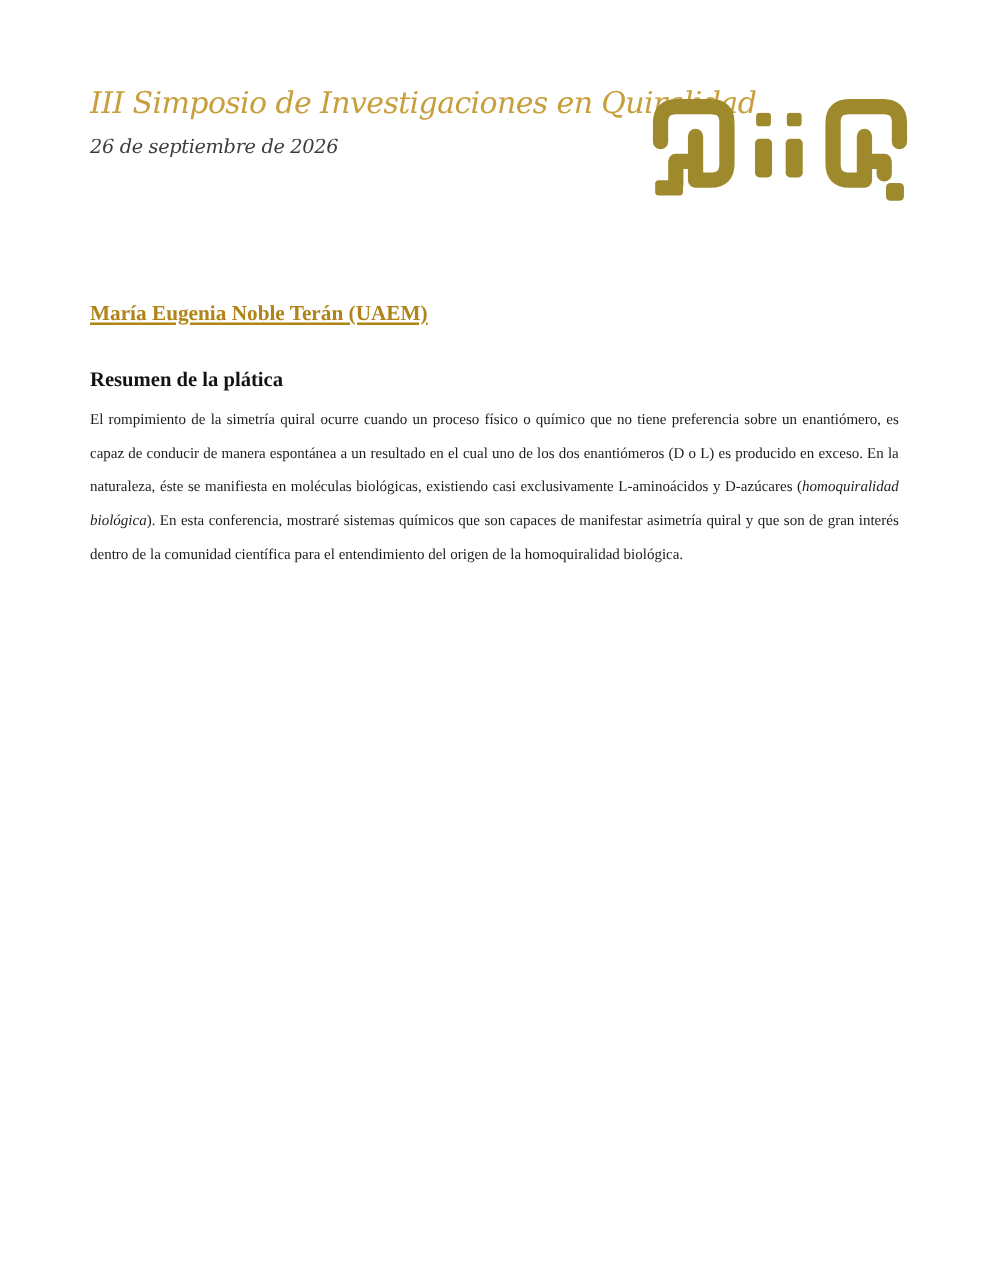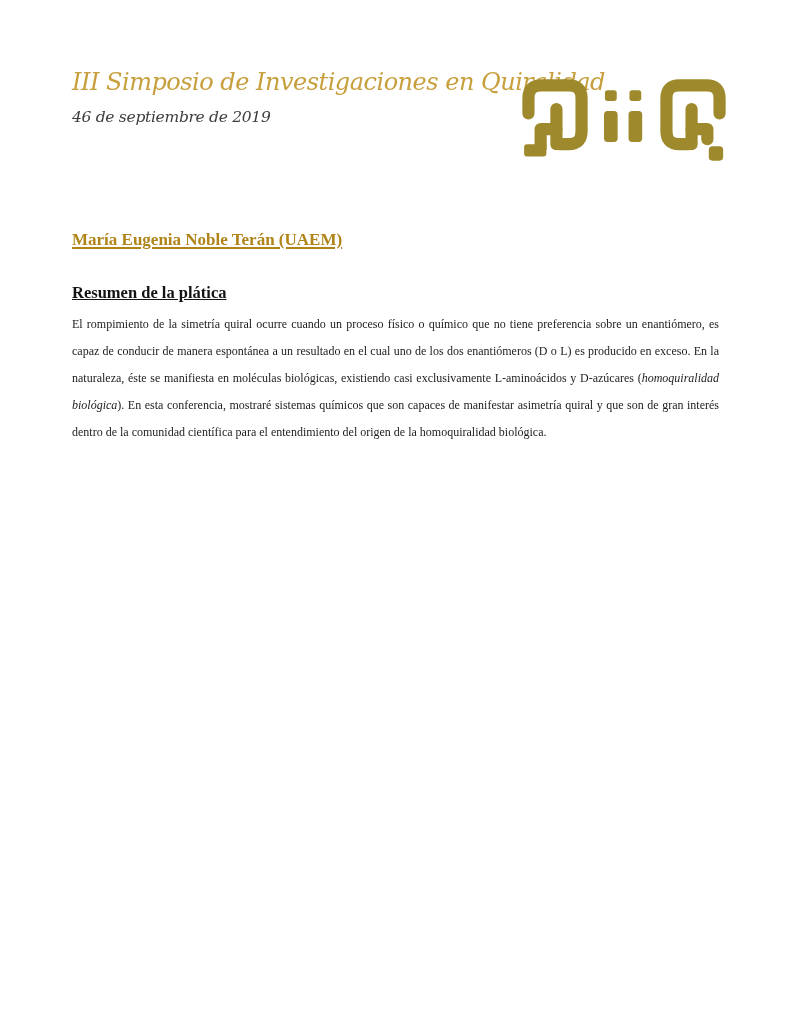--- a/index.html
+++ b/index.html
@@ -29,41 +29,41 @@
     stroke-linecap:round;stroke-linejoin:round;}
   .logo .fillpart{fill:var(--accent-gold-logo,#9E892C);}
   .logo .ii{margin-top:14px;}
 
   
   .content{position:absolute;left:72px;top:212px;width:647px;}
   .talk-title{
     font-size:16.5px;font-weight:bold;color:#131313;margin:0;line-height:20px;
   }
   .speaker{
-    display:inline-block;font-size:17px;font-weight:bold;
+    display:inline-block;margin-top:11px;font-size:17px;font-weight:bold;
     color:var(--speaker-link-gold,#B08418);text-decoration:underline;
     text-decoration-thickness:1.5px;text-underline-offset:2px;cursor:pointer;line-height:20px;
   }
   .abstract-heading{
-    margin:33px 0 0 0;font-size:16.5px;font-weight:bold;color:#131313;line-height:20px;text-decoration:underline;
+    margin:33px 0 0 0;font-size:16.5px;font-weight:bold;color:#131313;line-height:20px;
   }
   .abstract-text{
     margin:8px 0 0 0;font-size:12px;line-height:27px;
     text-align:justify;text-justify:inter-word;color:#1c1c1c;
   }
   .abstract-text em{font-style:italic;}
 </style>
 </head>
 <body>
 
 <div class="page">
 
   <div class="script-block">
     <div class="script-title">III Simposio de Investigaciones en Quiralidad</div>
-    <div class="script-sub">46 de septiembre de 2019</div>
+    <div class="script-sub">26 de septiembre de 2026</div>
   </div>
 
   <div class="logo">
 
     <svg width="72" height="89" viewBox="0 0 100 124">
       <g transform="scale(-1,1) translate(-100,0)">
         <path class="stroke" d="M87,52 L87,31 Q87,13 69,13 L31,13 Q13,13 13,31 L13,77 Q13,95 31,95 L44,95"></path>
         <path class="stroke" d="M48,95 L48,46"></path>
         <path class="stroke" d="M48,74 L70,74 L70,100"></path>
         <rect class="fillpart" x="62" y="95" width="31" height="17" rx="4"></rect>

